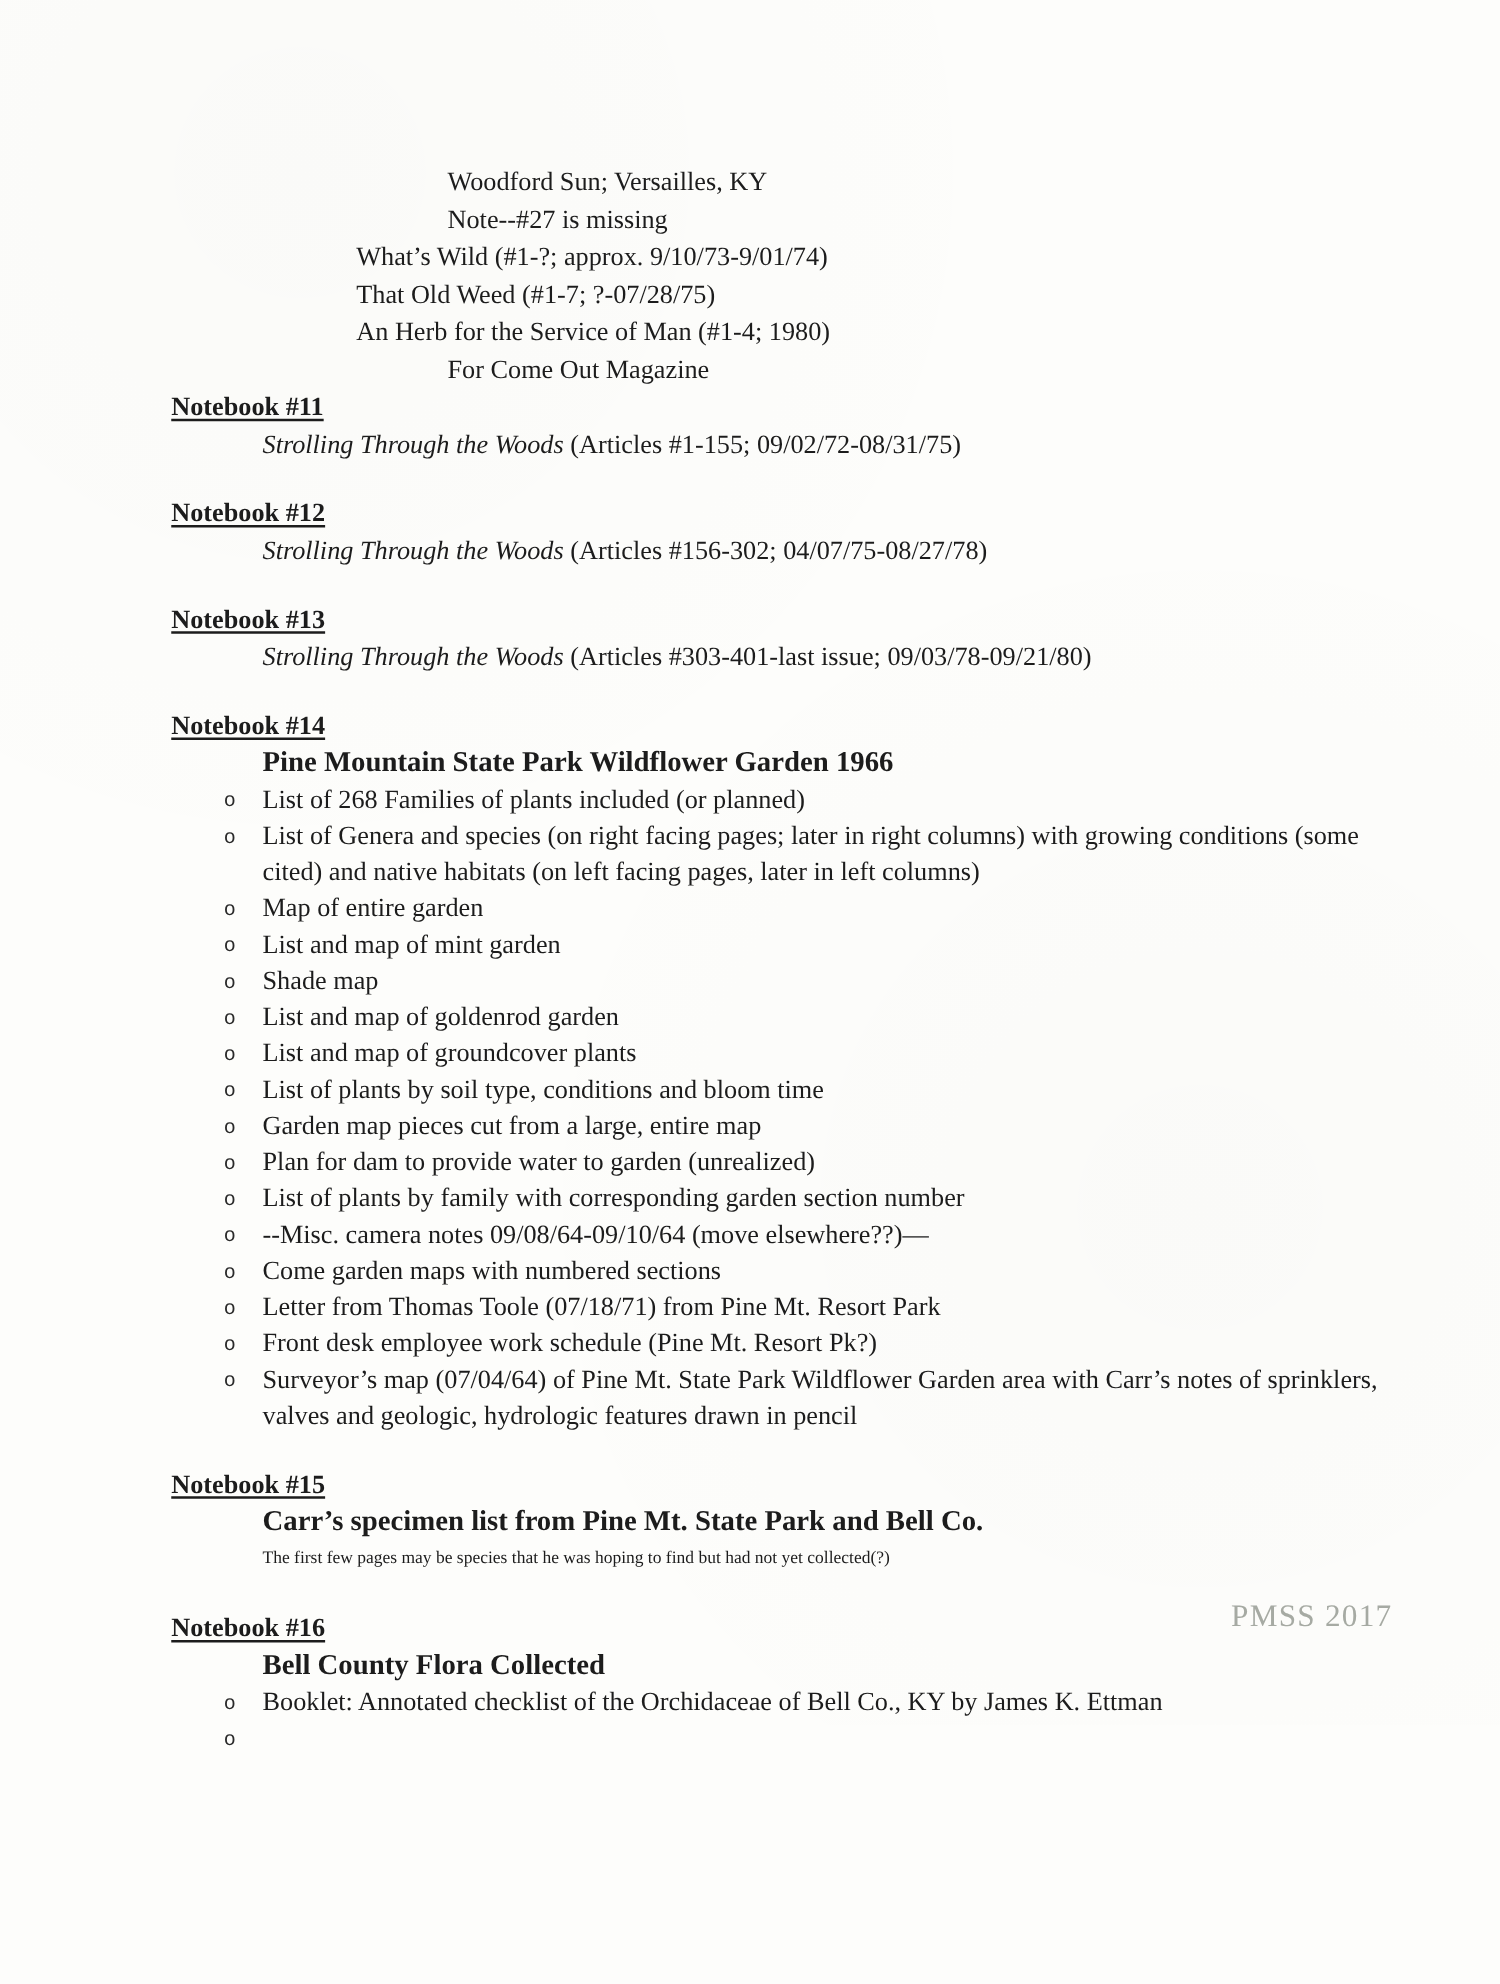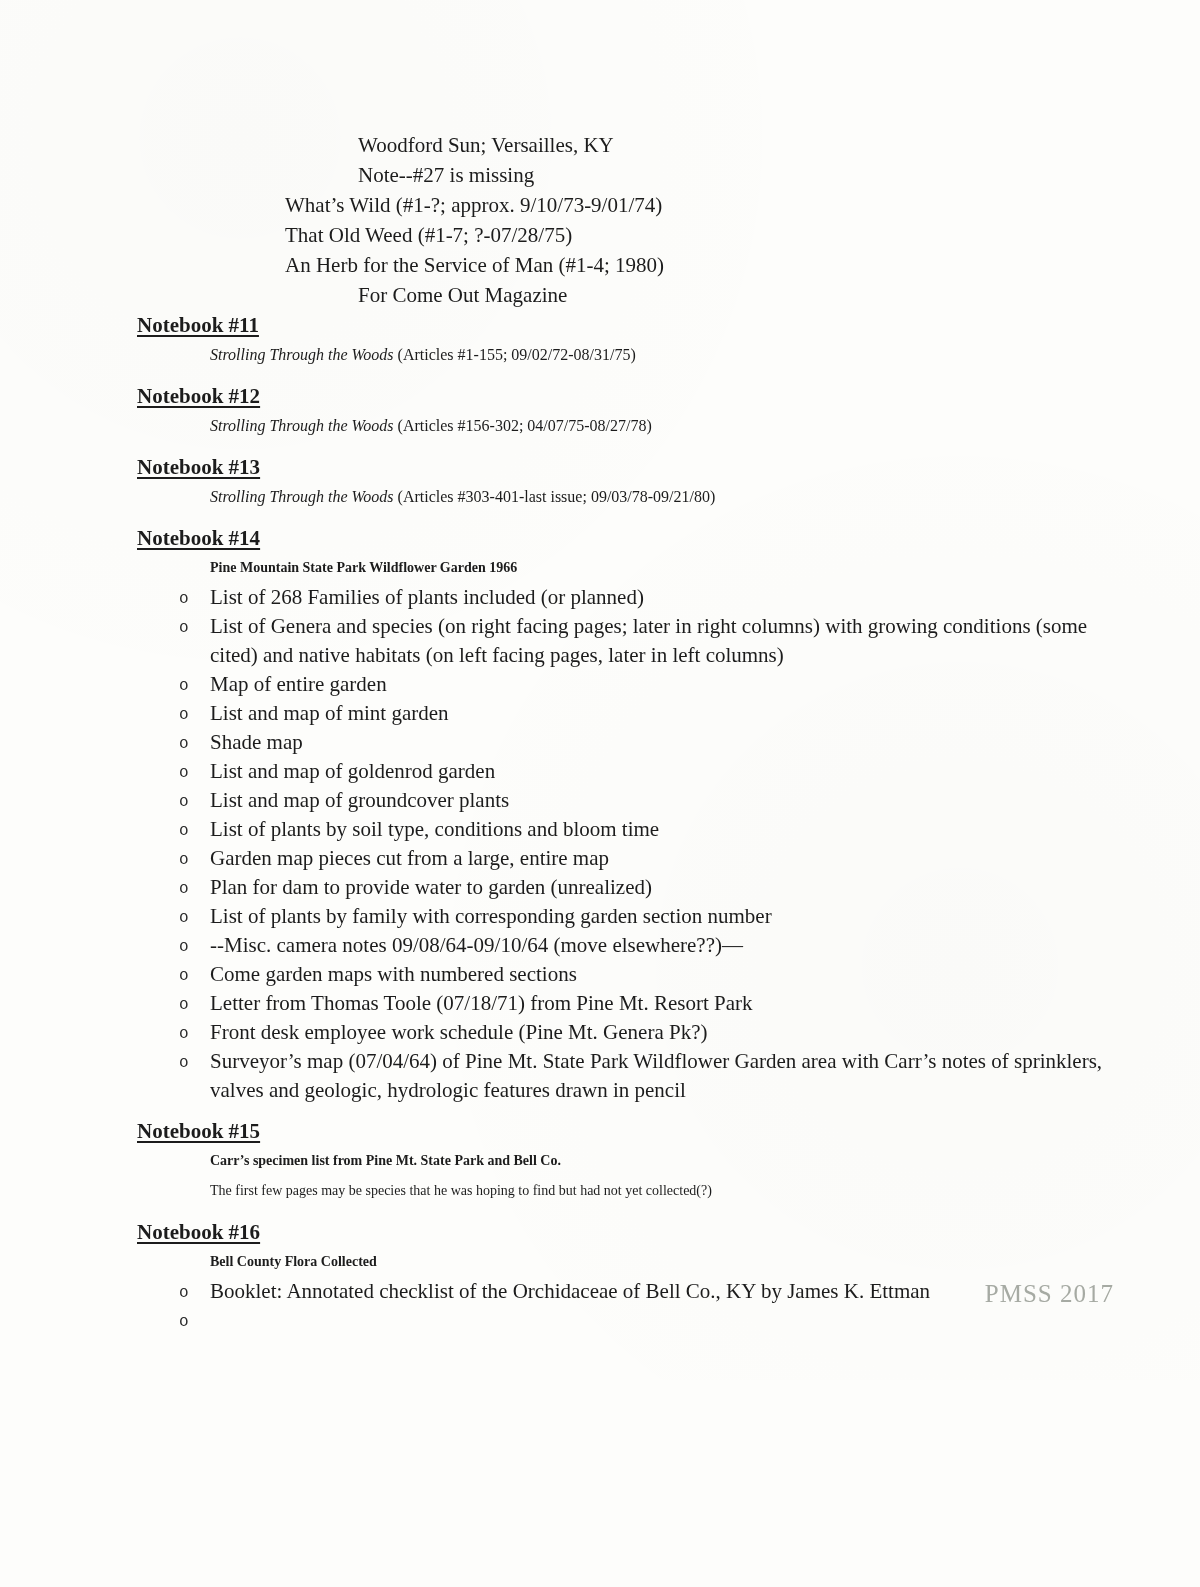--- a/index.html
+++ b/index.html
@@ -26,42 +26,42 @@
       radial-gradient(circle at 80% 70%, rgba(0,0,0,0.010), transparent 45%);
   }
   .intro-line {
     font-size: 21px;
     line-height: 30px;
     white-space: pre-wrap;
   }
   .indent-1 { padding-left: 148px; }
   .indent-2 { padding-left: 221px; }
 
-  .notebook-section { margin-top: 11px; }
+  .notebook-section { margin-top: 25px; }
   .notebook-section:first-of-type { margin-top: 0; }
 
   .notebook-heading {
     margin: 0;
     font-size: 21px;
     font-weight: bold;
     line-height: 30px;
     text-decoration: underline;
     text-underline-offset: 3px;
   }
   .section-line {
     padding-left: 73px;
-    font-size: 16px;
+    font-size: 21px;
     line-height: 30px;
   }
   .section-line .italic {
     font-style: italic;
   }
   .section-subtitle {
     padding-left: 73px;
-    font-size: 14px;
+    font-size: 23px;
     font-weight: bold;
     line-height: 30px;
   }
   .section-note {
     padding-left: 73px;
     font-size: 14px;
     line-height: 30px;
   }
   .bullet-item {
     position: relative;
@@ -122,21 +122,21 @@
         <div class="bullet-item"><span class="bullet">o</span><span class="bullet-text">Shade map</span></div>
         <div class="bullet-item"><span class="bullet">o</span><span class="bullet-text">List and map of goldenrod garden</span></div>
         <div class="bullet-item"><span class="bullet">o</span><span class="bullet-text">List and map of groundcover plants</span></div>
         <div class="bullet-item"><span class="bullet">o</span><span class="bullet-text">List of plants by soil type, conditions and bloom time</span></div>
         <div class="bullet-item"><span class="bullet">o</span><span class="bullet-text">Garden map pieces cut from a large, entire map</span></div>
         <div class="bullet-item"><span class="bullet">o</span><span class="bullet-text">Plan for dam to provide water to garden (unrealized)</span></div>
         <div class="bullet-item"><span class="bullet">o</span><span class="bullet-text">List of plants by family with corresponding garden section number</span></div>
         <div class="bullet-item"><span class="bullet">o</span><span class="bullet-text">--Misc. camera notes 09/08/64-09/10/64 (move elsewhere??)—</span></div>
         <div class="bullet-item"><span class="bullet">o</span><span class="bullet-text">Come garden maps with numbered sections</span></div>
         <div class="bullet-item"><span class="bullet">o</span><span class="bullet-text">Letter from Thomas Toole (07/18/71) from Pine Mt. Resort Park</span></div>
-        <div class="bullet-item"><span class="bullet">o</span><span class="bullet-text">Front desk employee work schedule (Pine Mt. Genera Pk?)</span></div>
+        <div class="bullet-item"><span class="bullet">o</span><span class="bullet-text">Front desk employee work schedule (Pine Mt. Resort Pk?)</span></div>
         <div class="bullet-item"><span class="bullet">o</span><span class="bullet-text">Surveyor’s map (07/04/64) of Pine Mt. State Park Wildflower Garden area with Carr’s notes of sprinklers, valves and geologic, hydrologic features drawn in pencil</span></div>
       </section>
       <section class="notebook-section">
         <h2 class="notebook-heading">Notebook #15</h2>
         <div class="section-subtitle">Carr’s specimen list from Pine Mt. State Park and Bell Co.</div>
         <div class="section-note">The first few pages may be species that he was hoping to find but had not yet collected(?)</div>
       </section>
       <section class="notebook-section">
         <h2 class="notebook-heading">Notebook #16</h2>
         <div class="section-subtitle">Bell County Flora Collected</div>

